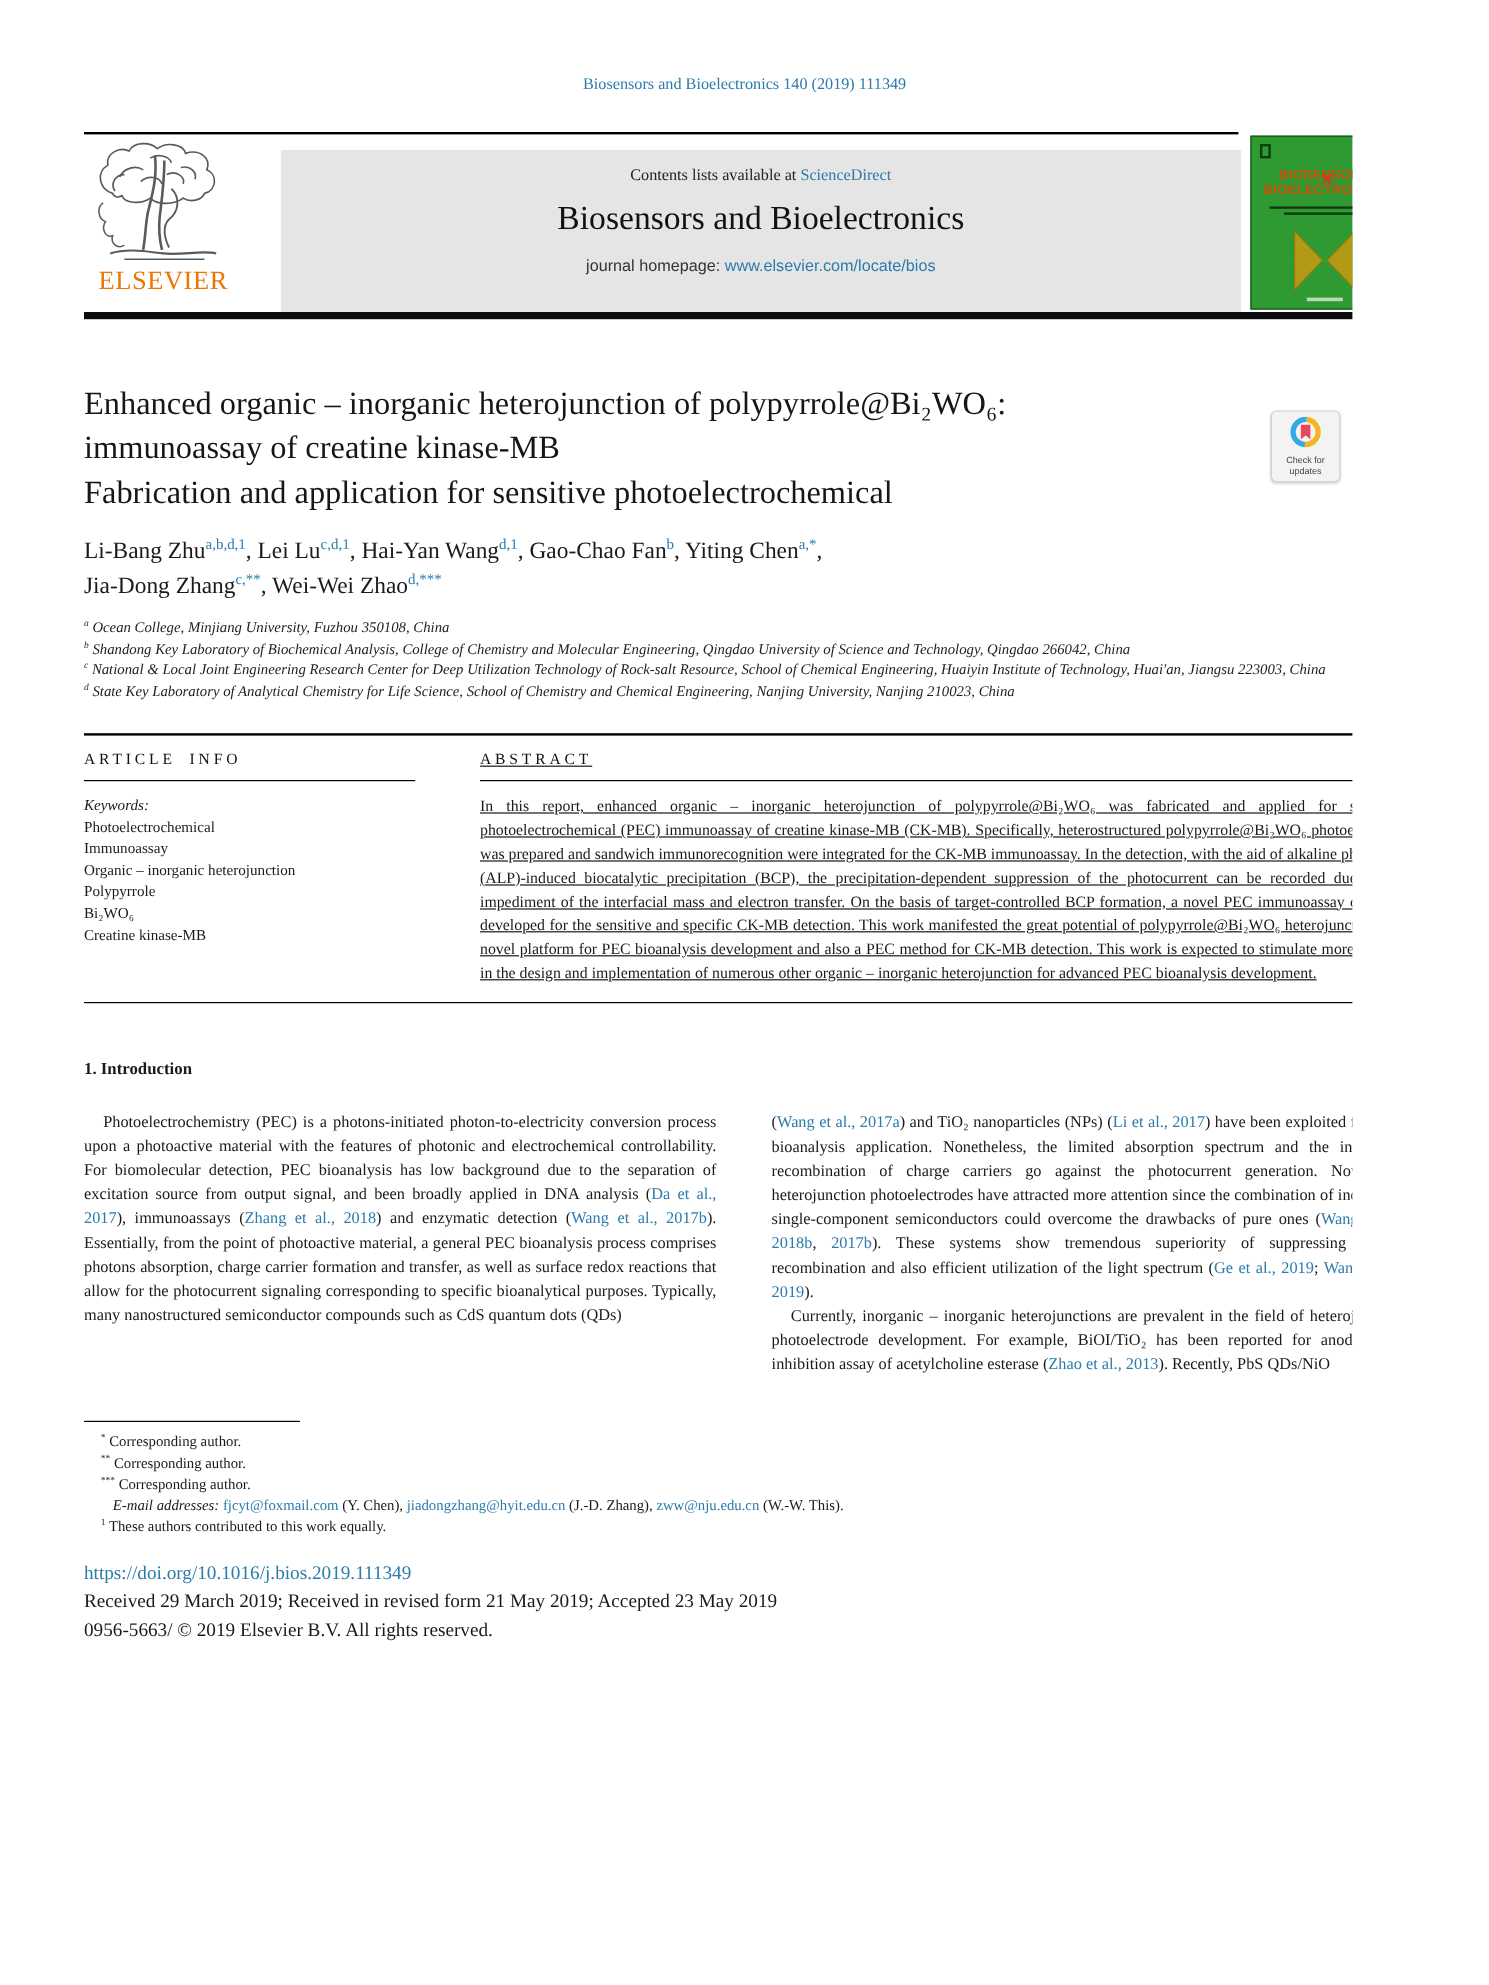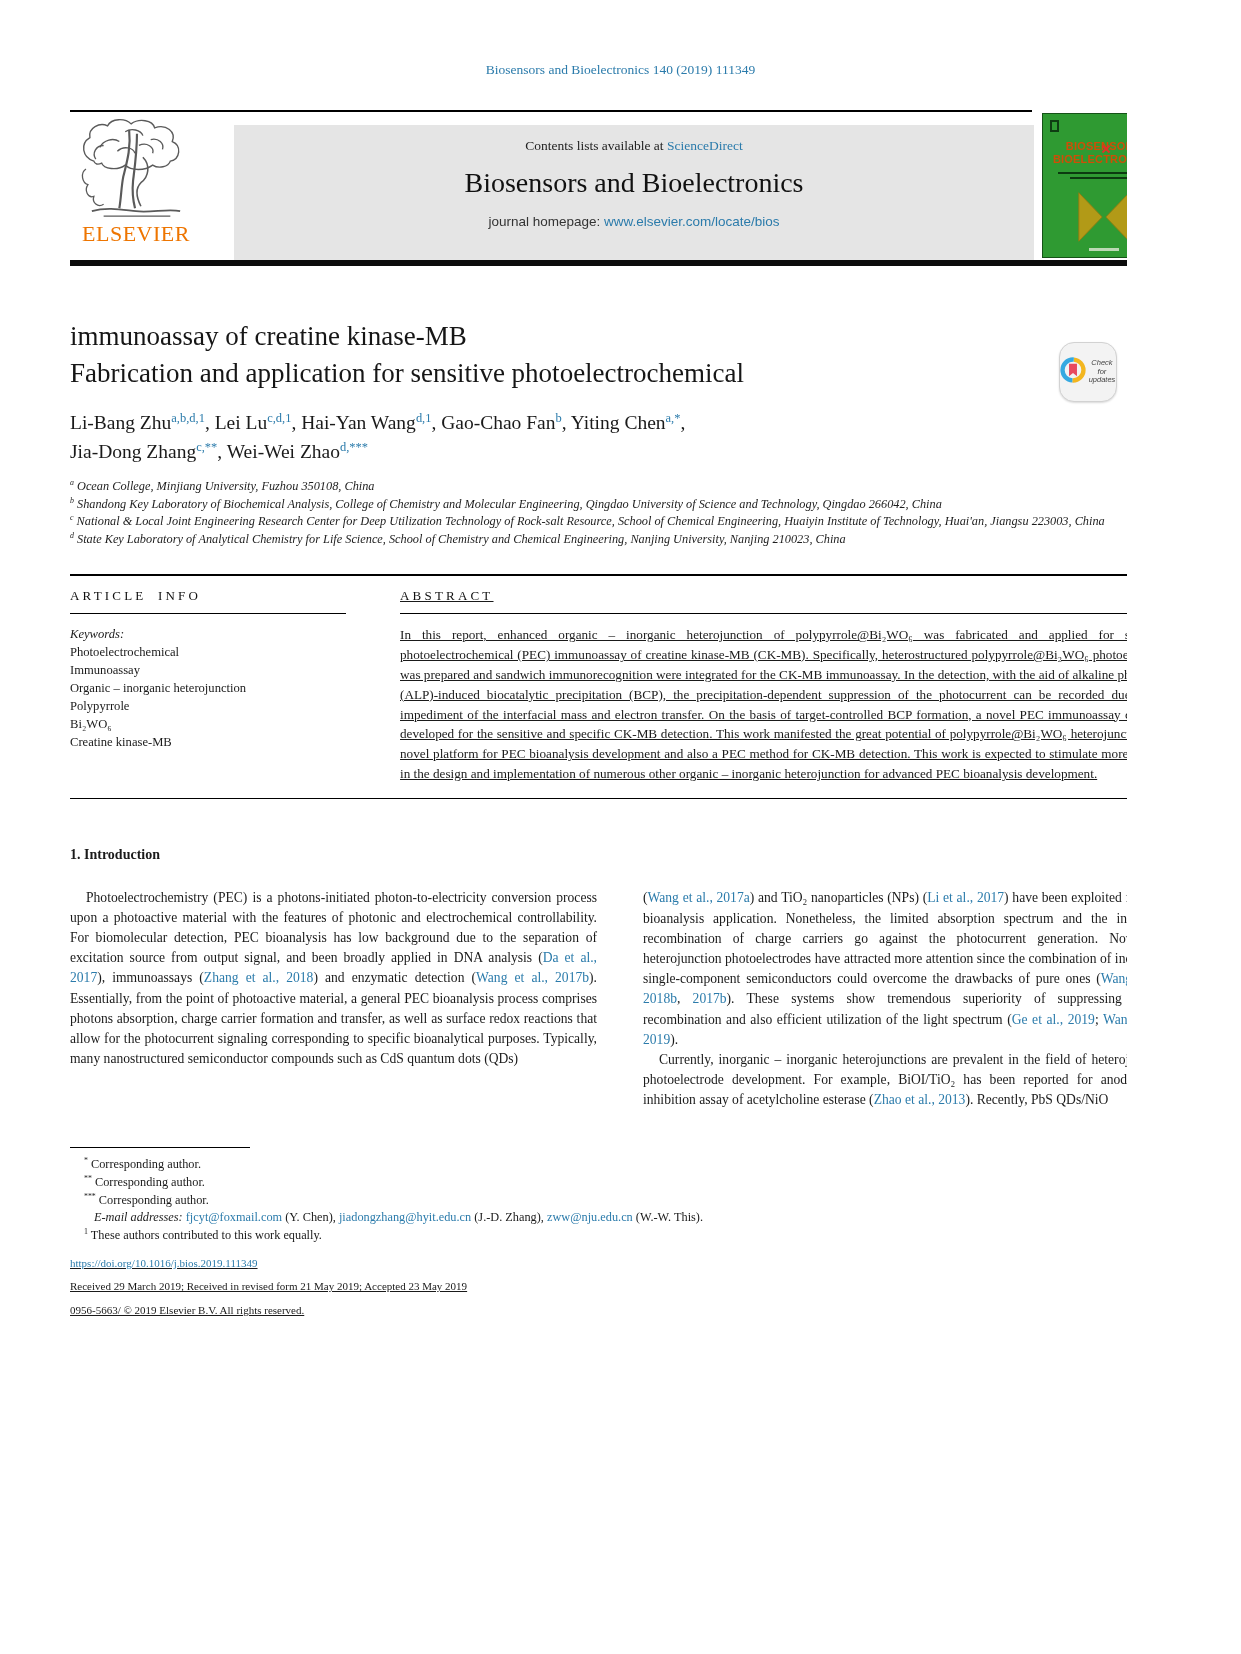--- a/index.html
+++ b/index.html
@@ -43,22 +43,22 @@
   .spark::before{transform:rotate(45deg);}
   .spark::after{transform:rotate(-45deg);}
   .cover-sub1,.cover-sub2{position:absolute;left:50%;transform:translateX(-50%);height:2px;background:#0c3b10;}
   .cover-sub1{top:58px;width:92px;}
   .cover-sub2{top:63px;width:68px;}
   .cover-art{position:absolute;left:50%;top:76px;transform:translateX(-50%);}
   .cover-bottom{position:absolute;left:50%;bottom:6px;transform:translateX(-50%);width:30px;height:3px;background:#bcd9b5;}
 
   
   .check-badge{position:absolute;left:1059px;top:342px;width:56px;height:58px;background:#f3f3f3;
-               border:1px solid #d2d2d2;border-radius:15px;display:flex;flex-direction:row;
-               align-items:center;justify-content:center;gap:2px;box-shadow:0 1px 2px rgba(0,0,0,.15);font-style:italic;}
+               border:1px solid #d2d2d2;border-radius:5px;display:flex;flex-direction:column;
+               align-items:center;justify-content:center;gap:2px;box-shadow:0 1px 2px rgba(0,0,0,.15);}
   .check-badge .badge-text{font-family:"Liberation Sans",sans-serif;font-size:7.5px;line-height:8.5px;color:#444;text-align:center;}
 
   
   .title{margin-top:52px;font-size:27px;line-height:37px;color:#161616;}
   .authors{margin-top:16px;font-size:19.5px;line-height:29px;}
   .affiliations{margin-top:12px;font-size:12.3px;line-height:17.6px;font-style:italic;color:#1d1d1d;}
   sup{font-size:64%;line-height:0;}
   .sg-l{color:var(--link);}
   .sg-sl{color:var(--link);font-style:normal;}
   .sg-i{font-style:italic;}
@@ -83,21 +83,21 @@
   .para{margin-top:22px;text-indent:16px;}
   .para2{margin-top:0;text-indent:16px;}
 
   
   .footnote-block{margin-top:36px;font-size:12.3px;line-height:17.8px;}
   .fn-rule{width:180px;height:1.4px;background:#000;margin-bottom:8px;}
   .fn-line{padding-left:14px;}
   .fn-email{padding-left:24px;}
 
   
-  .bottom-block{margin-top:7px;font-size:11px;line-height:23.5px;text-decoration:underline;}
+  .bottom-block{margin-top:18px;font-size:16px;line-height:23.5px;}
   .doi{color:var(--link);}
 </style>
 </head>
 <body>
 
 <div class="page">
   <div class="content">
 
     <div class="journal-ref">Biosensors and Bioelectronics 140 (2019) 111349</div>
 
@@ -151,20 +151,21 @@
             </g>
           </svg>
         </div>
         <div class="cover-bottom"></div>
       </div>
 
       <div class="thick-bar"></div>
     </div>
 
     <div class="title">
+      <div>Enhanced organic – inorganic heterojunction of polypyrrole@Bi₂WO₆:</div>
       <div>immunoassay of creatine kinase-MB</div>
       <div>Fabrication and application for sensitive photoelectrochemical</div>
     </div>
 
     <div class="authors">
       <div><span class="sg-n">Li-Bang Zhu</span><sup class="sg-sl">a,b,d,1</sup><span class="sg-n">, Lei Lu</span><sup class="sg-sl">c,d,1</sup><span class="sg-n">, Hai-Yan Wang</span><sup class="sg-sl">d,1</sup><span class="sg-n">, Gao-Chao Fan</span><sup class="sg-sl">b</sup><span class="sg-n">, Yiting Chen</span><sup class="sg-sl">a,*</sup><span class="sg-n">,</span></div>
       <div><span class="sg-n">Jia-Dong Zhang</span><sup class="sg-sl">c,**</sup><span class="sg-n">, Wei-Wei Zhao</span><sup class="sg-sl">d,***</sup></div>
     </div>
 
     <div class="affiliations">

